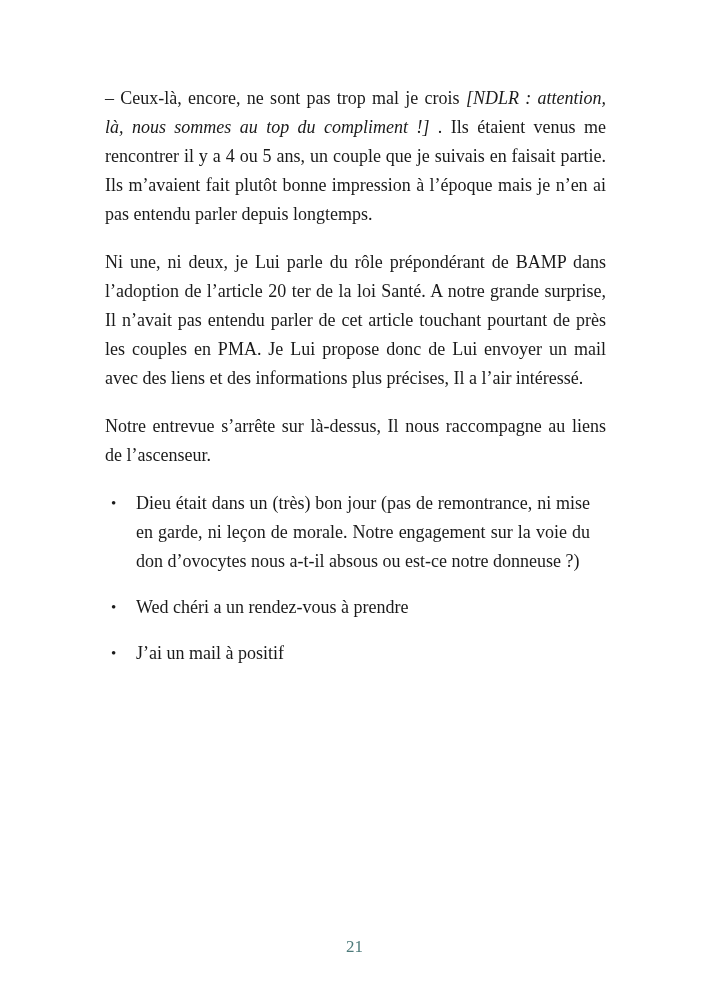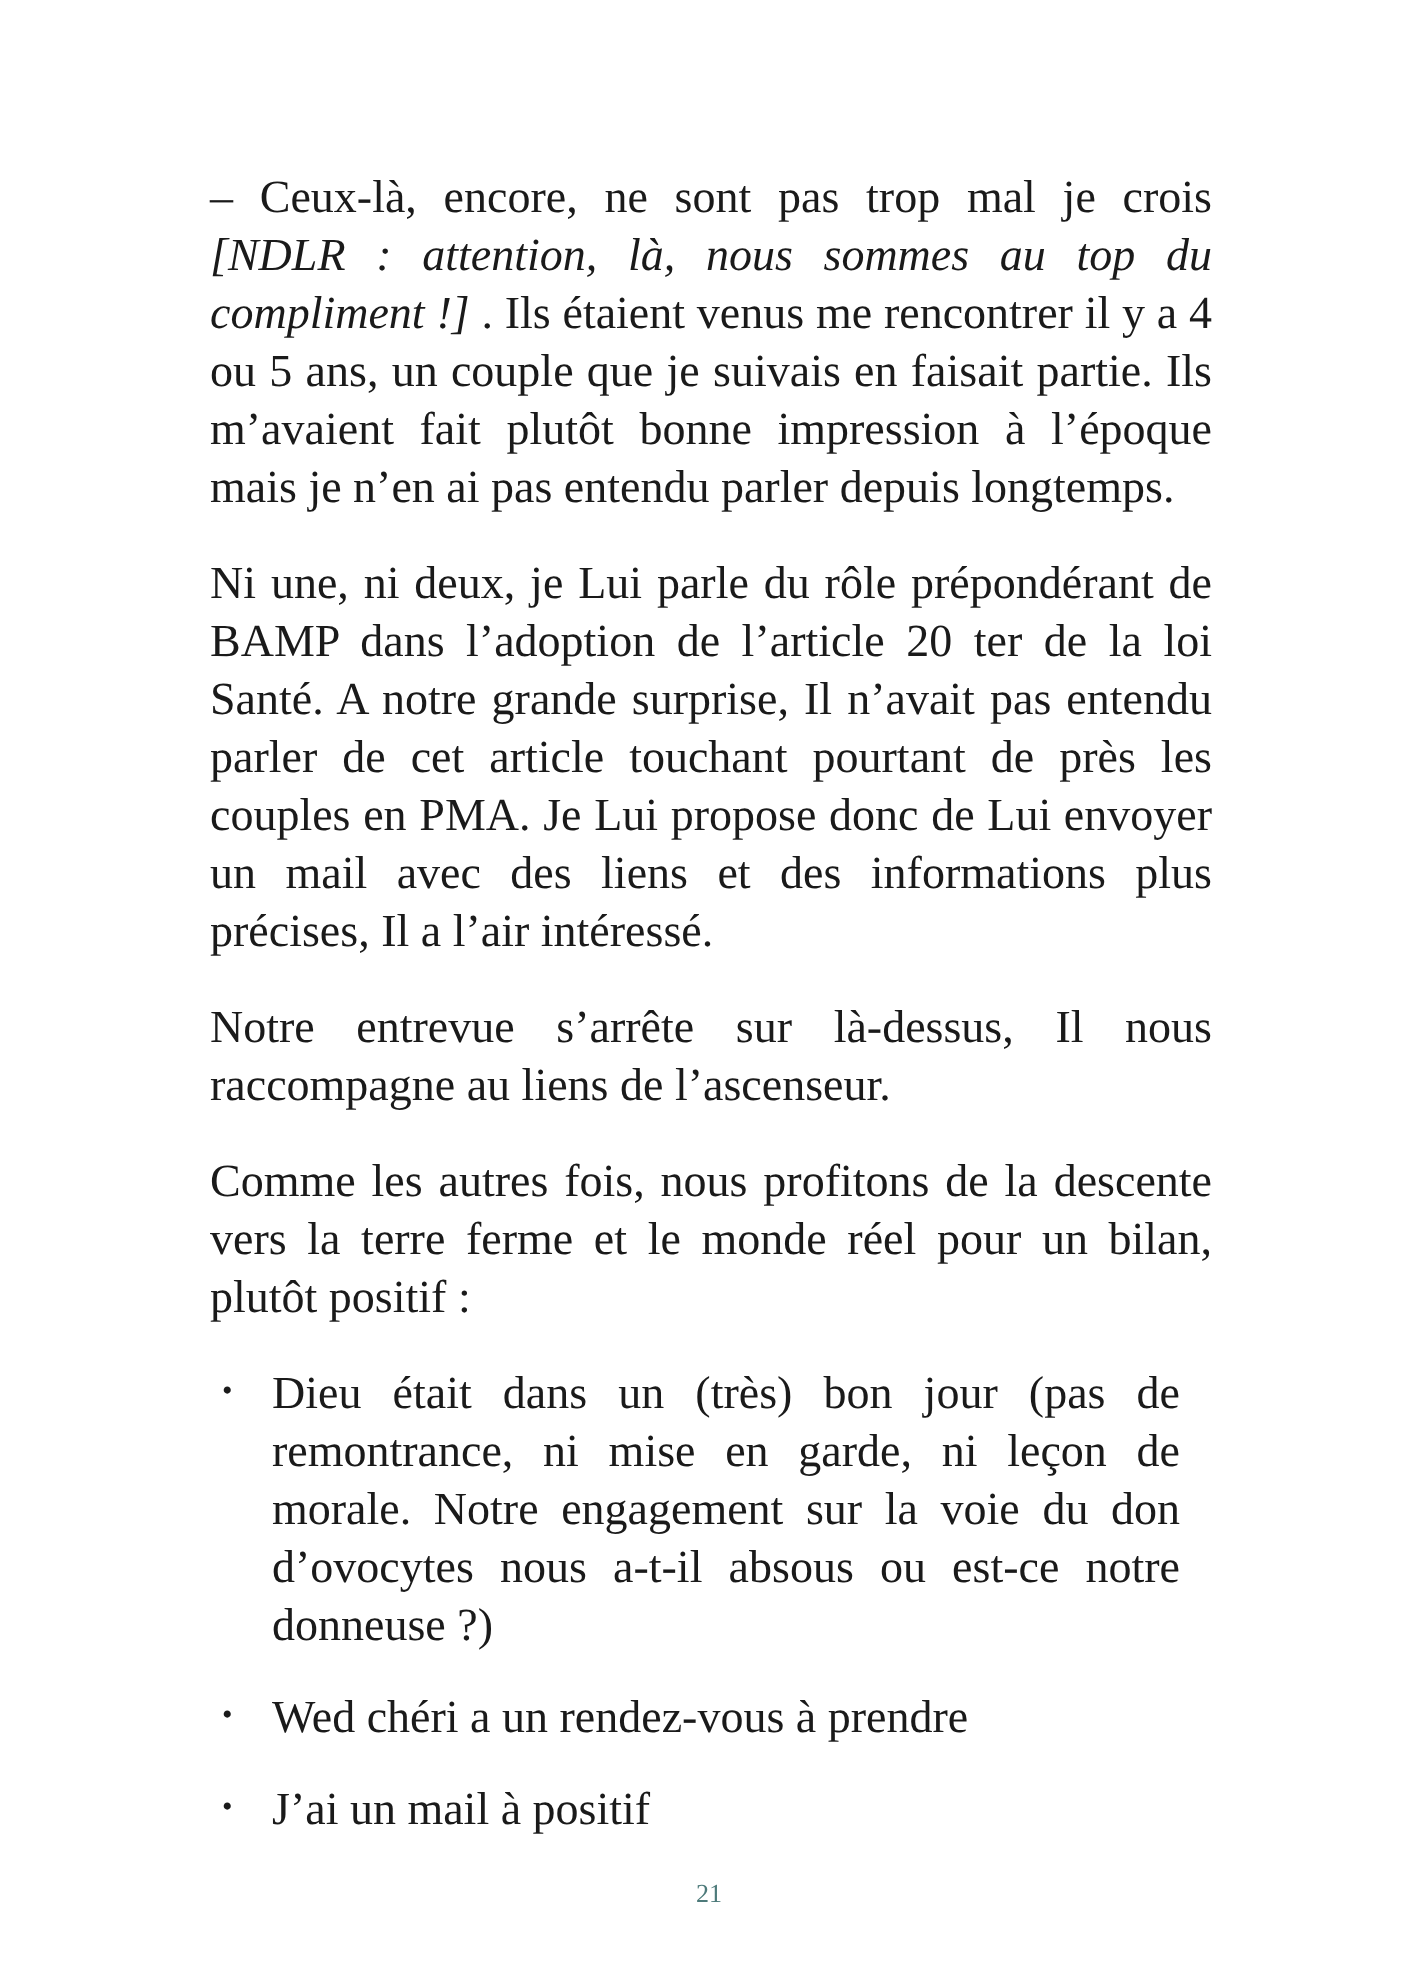--- a/index.html
+++ b/index.html
@@ -14,21 +14,21 @@
     background: #ffffff;
     font-family: "Liberation Serif", "DejaVu Serif", serif;
     color: #1a1a1a;
     overflow: hidden;
   }
   .page-body {
     position: absolute;
     top: 84px;
     left: 105px;
     width: 501px;
-    font-size: 23px;
+    font-size: 18px;
     line-height: 29px;
   }
   .para {
     margin: 0 0 19px 0;
     text-align: justify;
   }
   .para .italic {
     font-style: italic;
   }
   .bullets {
@@ -50,34 +50,33 @@
     font-size: 15px;
     line-height: 29px;
     color: #1a1a1a;
   }
   .page-number {
     position: absolute;
     bottom: 38px;
     left: 0;
     width: 100%;
     text-align: center;
-    font-size: 13px;
+    font-size: 17px;
     line-height: 14px;
     color: #4d7a7a;
   }
 </style>
 </head>
 <body>
 
 <div class="page" style="background: rgb(255, 255, 255); color: rgb(26, 26, 26);">
   <div class="page-body">
       <p class="para"><span class="">– Ceux-là, encore, ne sont pas trop mal je crois </span><span class="italic">[NDLR : attention, là, nous sommes au top du compliment !]</span><span class=""> . Ils étaient venus me rencontrer il y a 4 ou 5 ans, un couple que je suivais en faisait partie. Ils m’avaient fait plutôt bonne impression à l’époque mais je n’en ai pas entendu parler depuis longtemps.</span></p>
       <p class="para"><span class="">Ni une, ni deux, je Lui parle du rôle prépondérant de BAMP dans l’adoption de l’article 20 ter de la loi Santé. A notre grande surprise, Il n’avait pas entendu parler de cet article touchant pourtant de près les couples en PMA. Je Lui propose donc de Lui envoyer un mail avec des liens et des informations plus précises, Il a l’air intéressé.</span></p>
       <p class="para"><span class="">Notre entrevue s’arrête sur là-dessus, Il nous raccompagne au liens de l’ascenseur.</span></p>
-      <p class="para"><span class="">Comme les autres fois, nous profitons de la descente vers la terre ferme et le monde réel pour un bilan, plutôt positif :</span></p>
       <ul class="bullets">
         <li>Dieu était dans un (très) bon jour (pas de remontrance, ni mise en garde, ni leçon de morale. Notre engagement sur la voie du don d’ovocytes nous a-t-il absous ou est-ce notre donneuse ?)</li>
         <li>Wed chéri a un rendez-vous à prendre</li>
         <li>J’ai un mail à positif</li>
       </ul>
     </div>
   <div class="page-number" style="color: rgb(77, 122, 122);">21</div>
 </div>
 
 </body></html>

